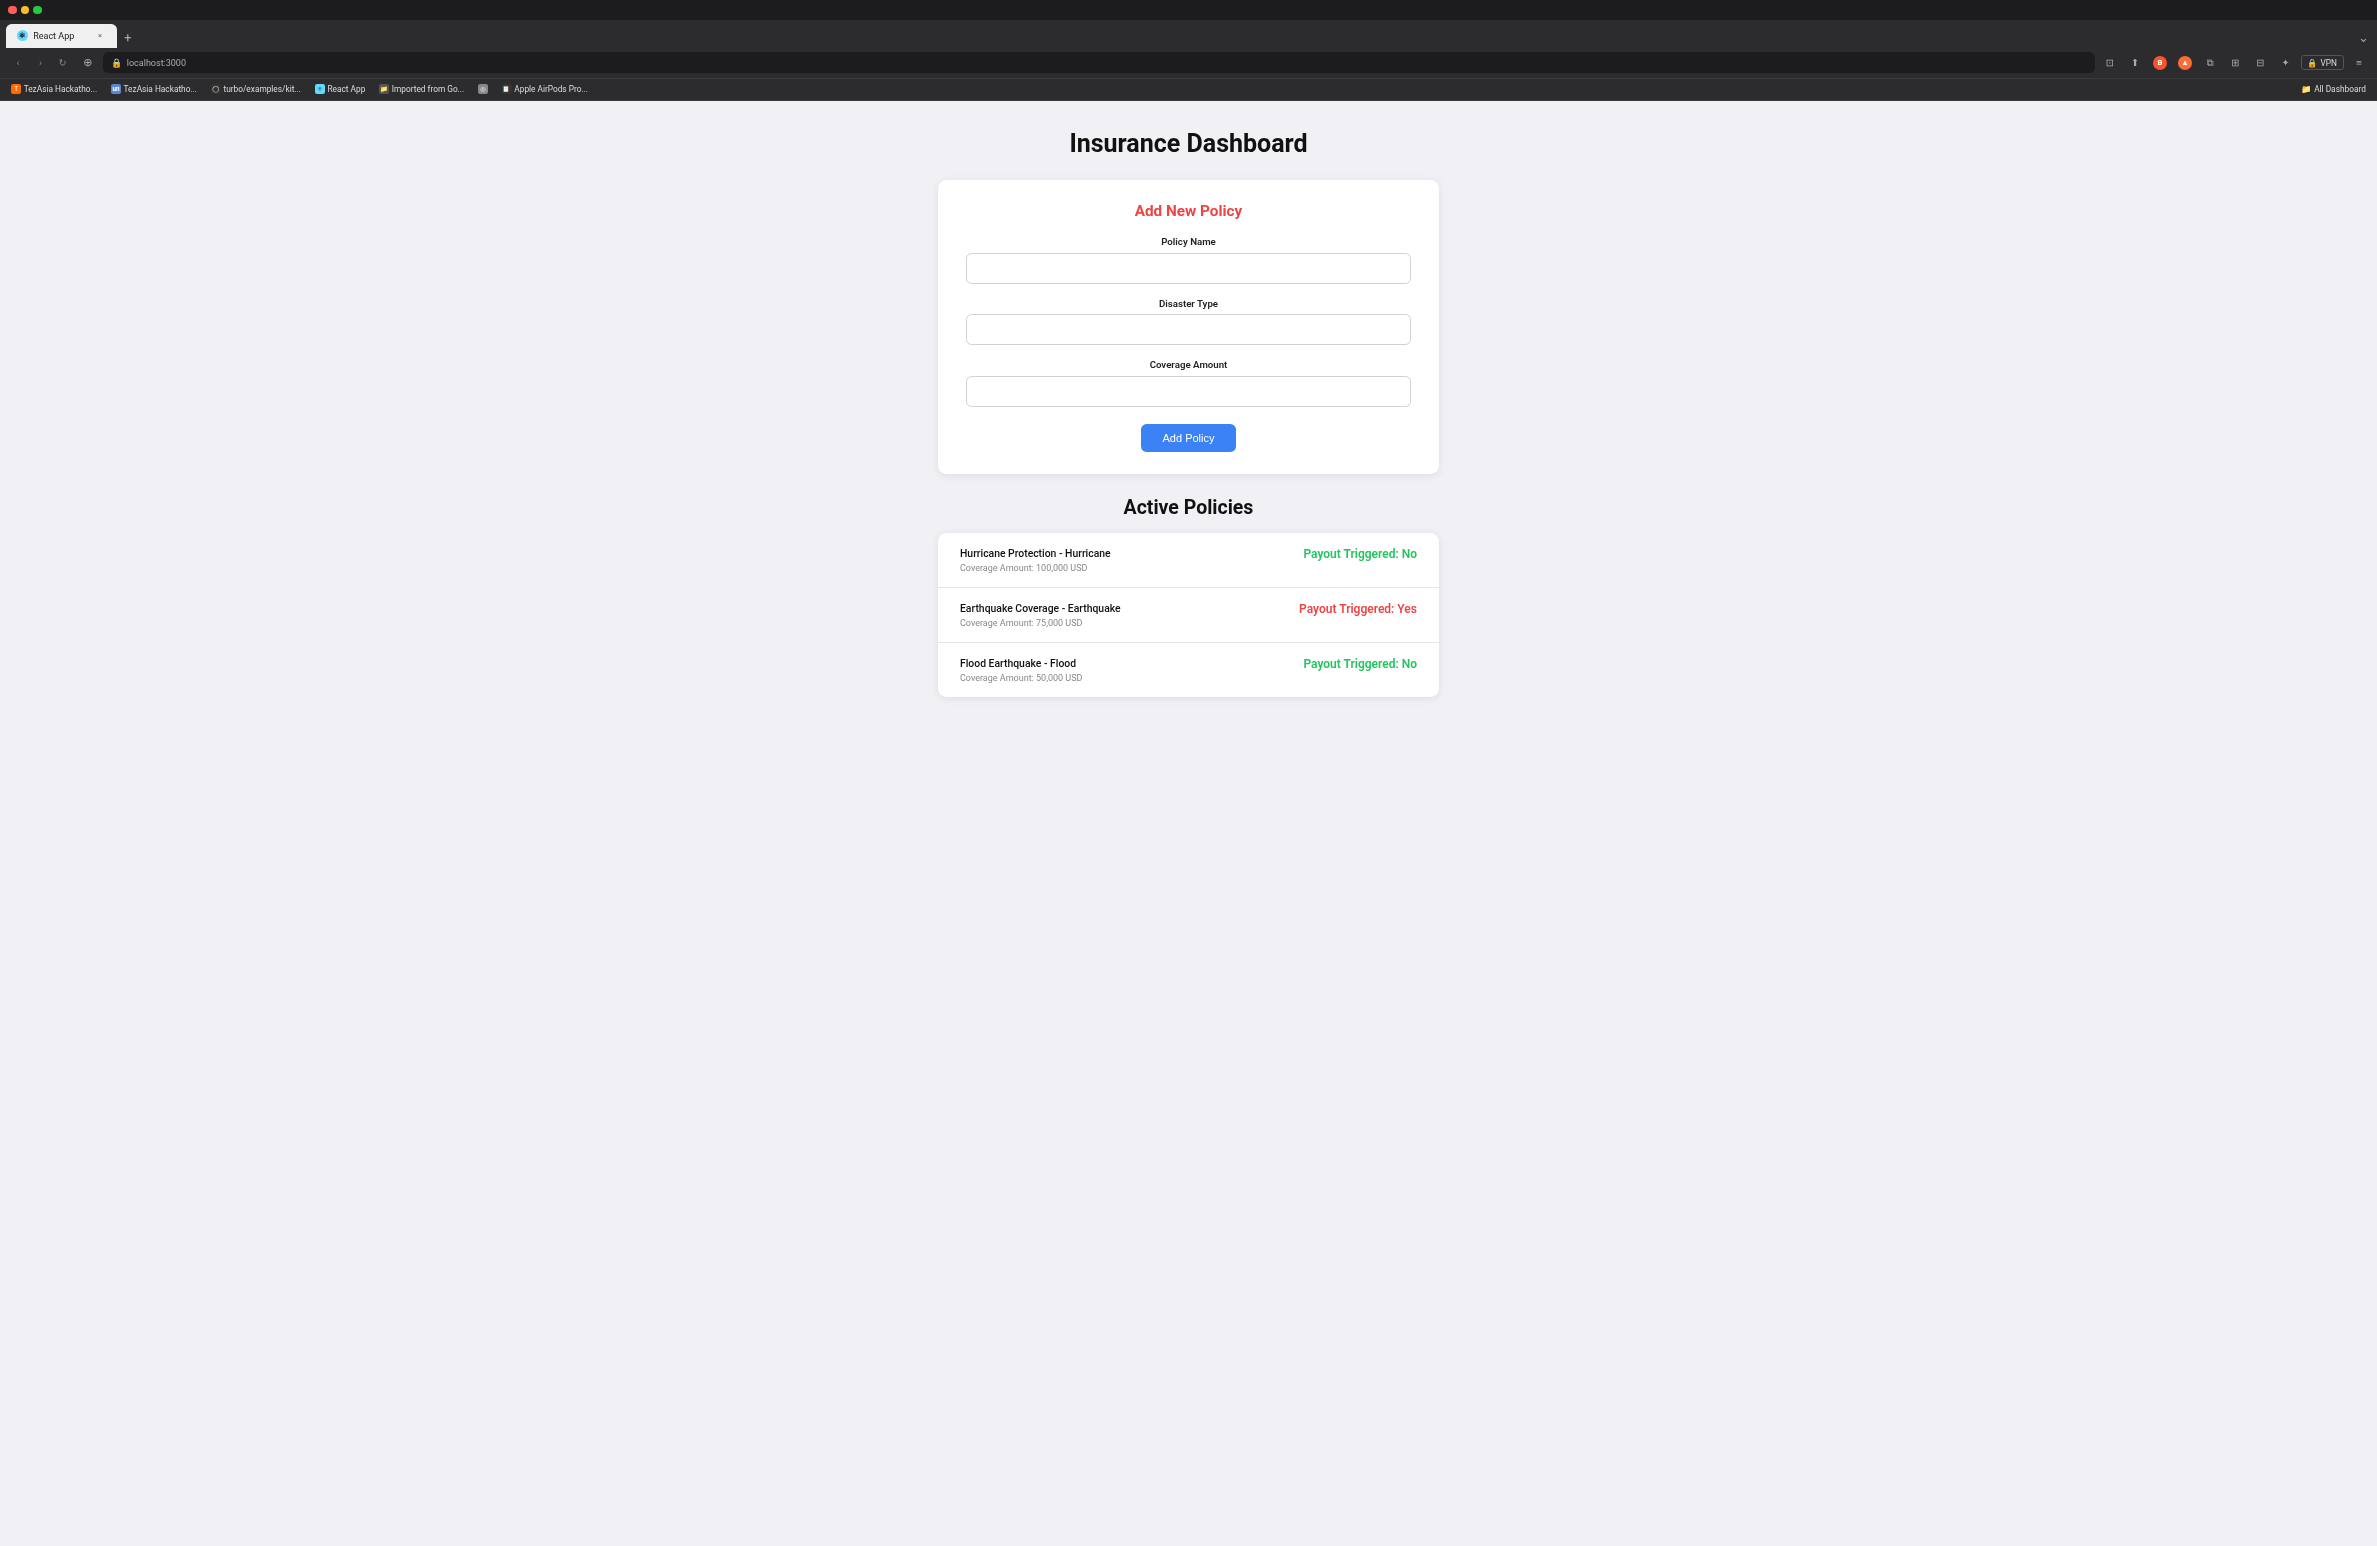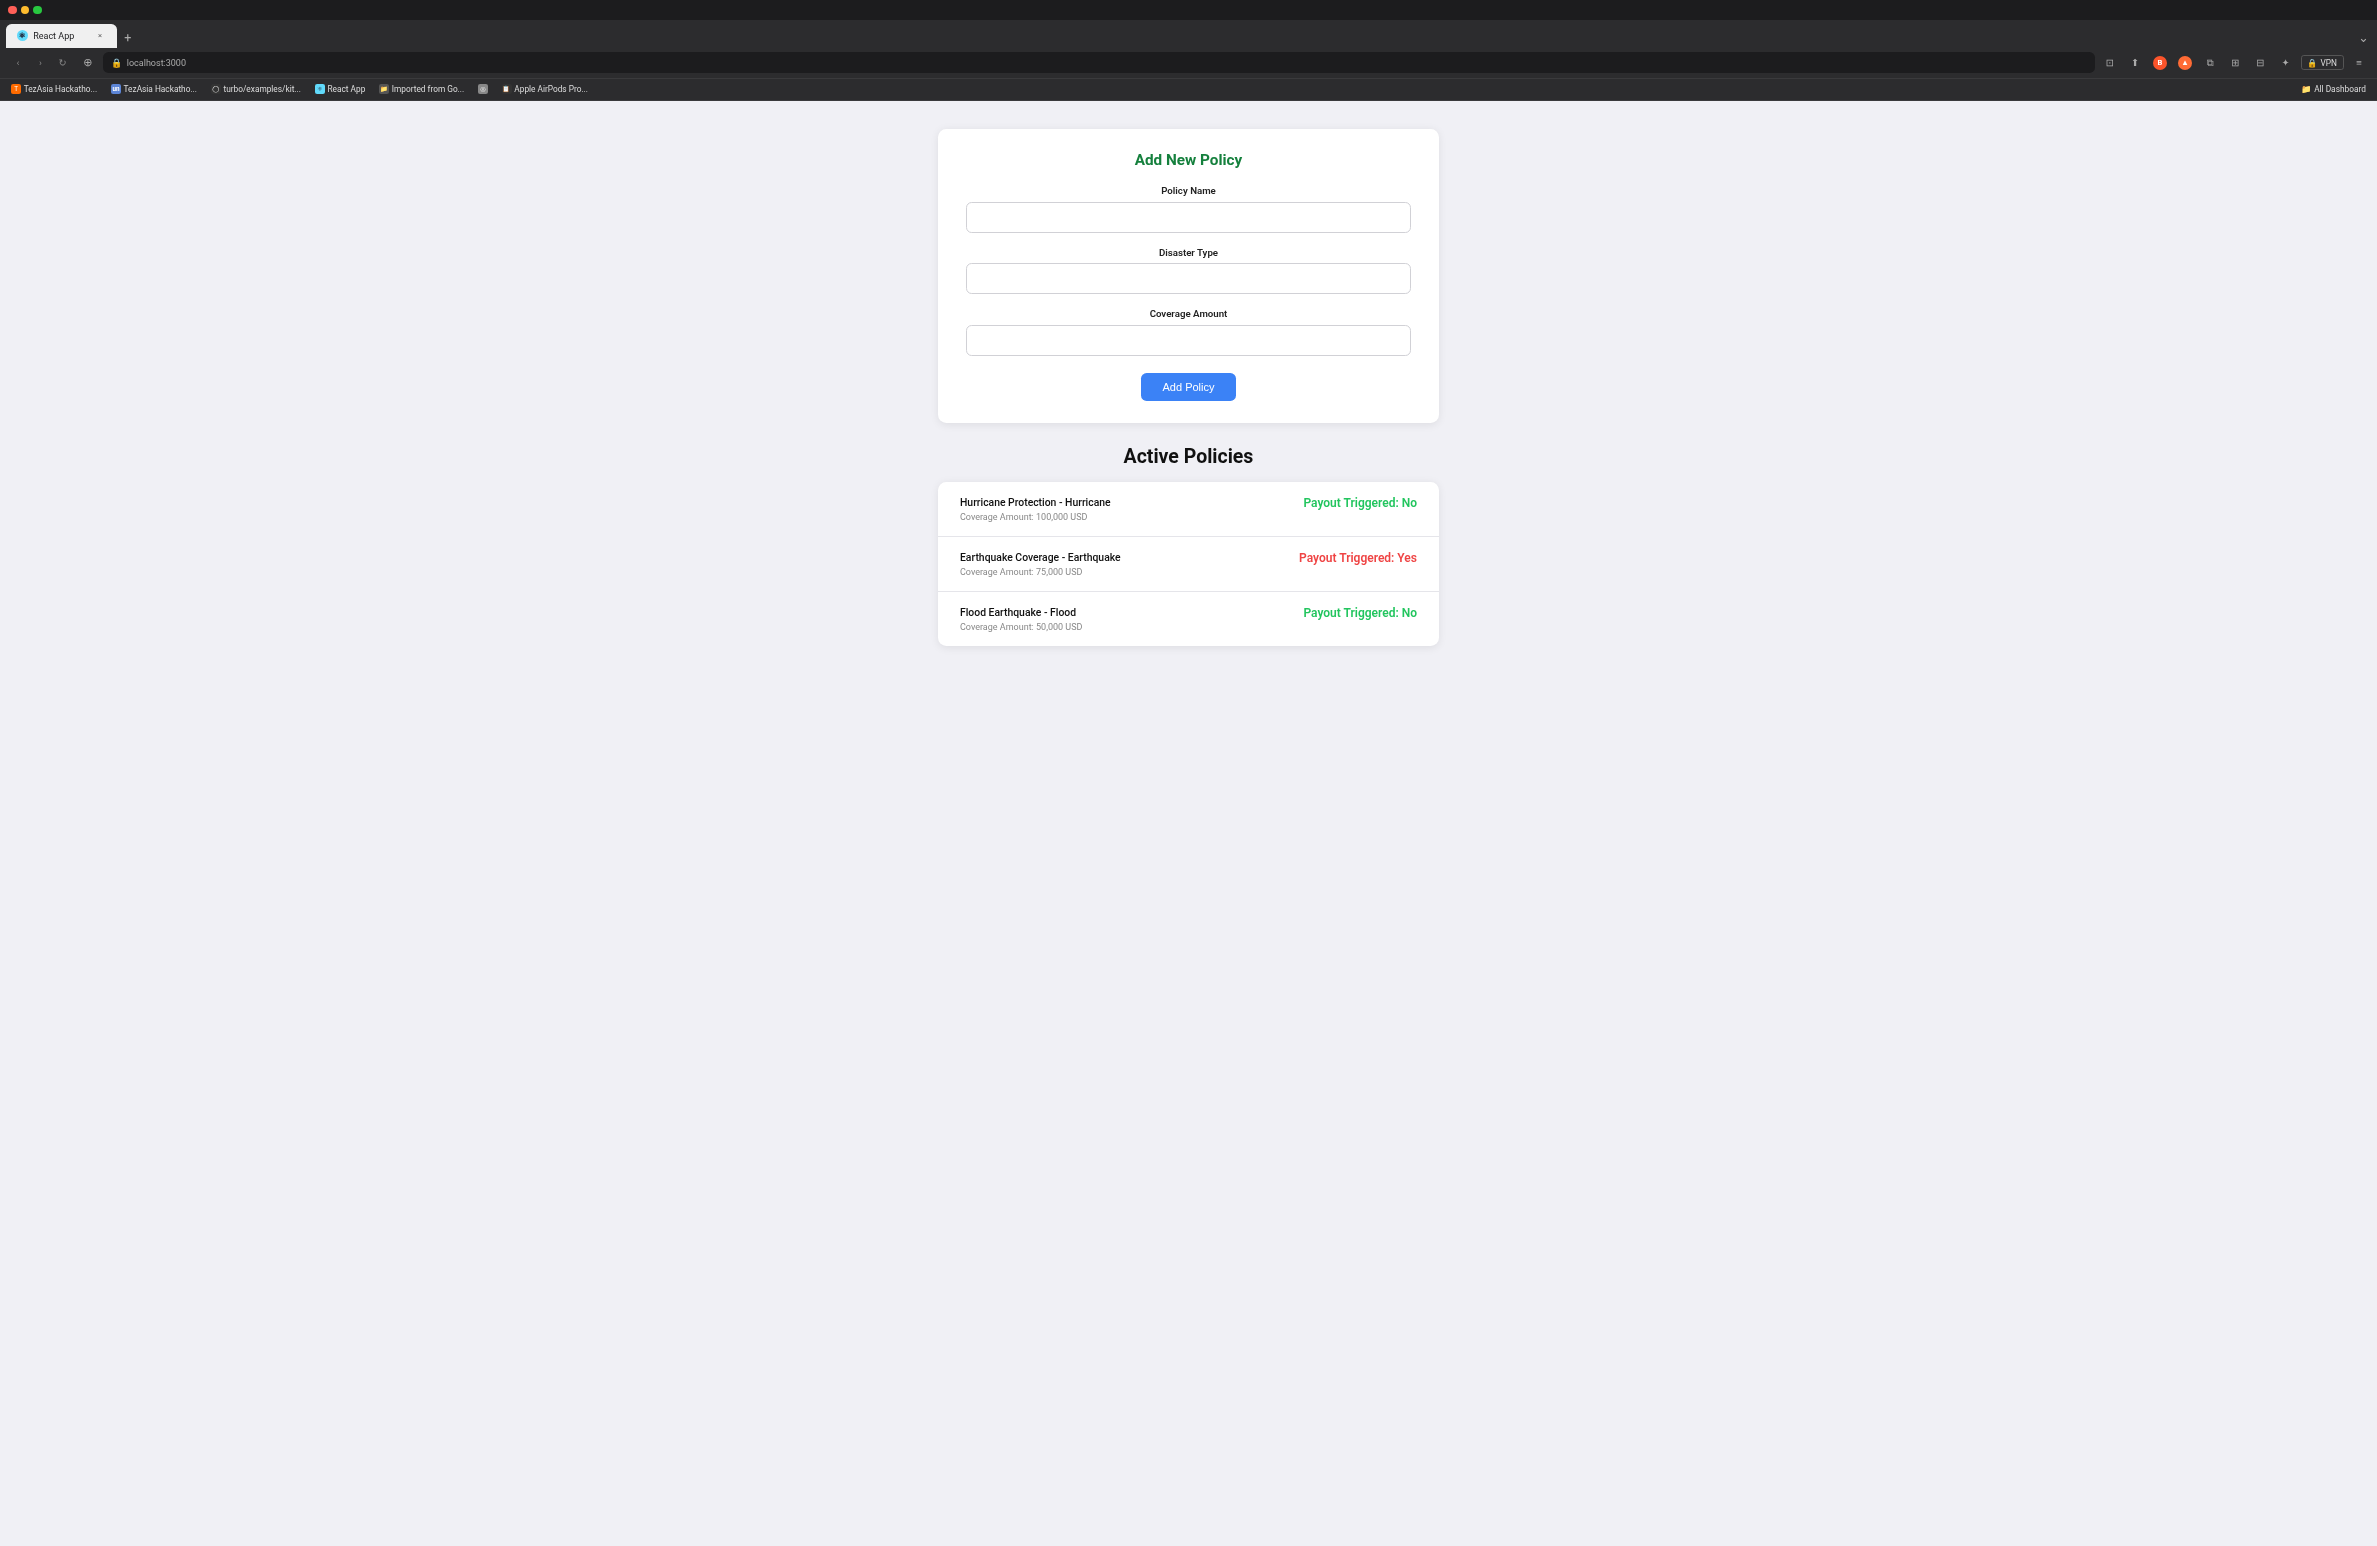--- a/index.html
+++ b/index.html
@@ -216,21 +216,21 @@
       border-radius: 8.3px;
       box-shadow: 0 1.4px 8.3px rgba(0,0,0,0.08);
       max-width: 501px;
       margin: 0 auto 22px auto;
       padding: 22px 28px;
     }
 
     .card-title {
       font-size: 15.3px;
       font-weight: 700;
-      color: #15803d;
+      color: #ef4444;
       text-align: center;
       margin-bottom: 16.7px;
     }
 
     .form-group {
       margin-bottom: 14px;
     }
 
     .form-label {
       display: block;
@@ -428,20 +428,21 @@
       <div class="bookmark-item">
         <span>📁</span>
         <span>All Dashboard</span>
       </div>
     </div>
   </div>
 </div>
 
 <div class="page-content">
 
+  <h1 class="page-title">Insurance Dashboard</h1>
 
   <div class="card">
     <h2 class="card-title">Add New Policy</h2>
 
     <div class="form-group">
       <label class="form-label">Policy Name</label>
       <input class="form-input" type="text" placeholder="" style="">
     </div>
 
     <div class="form-group">

